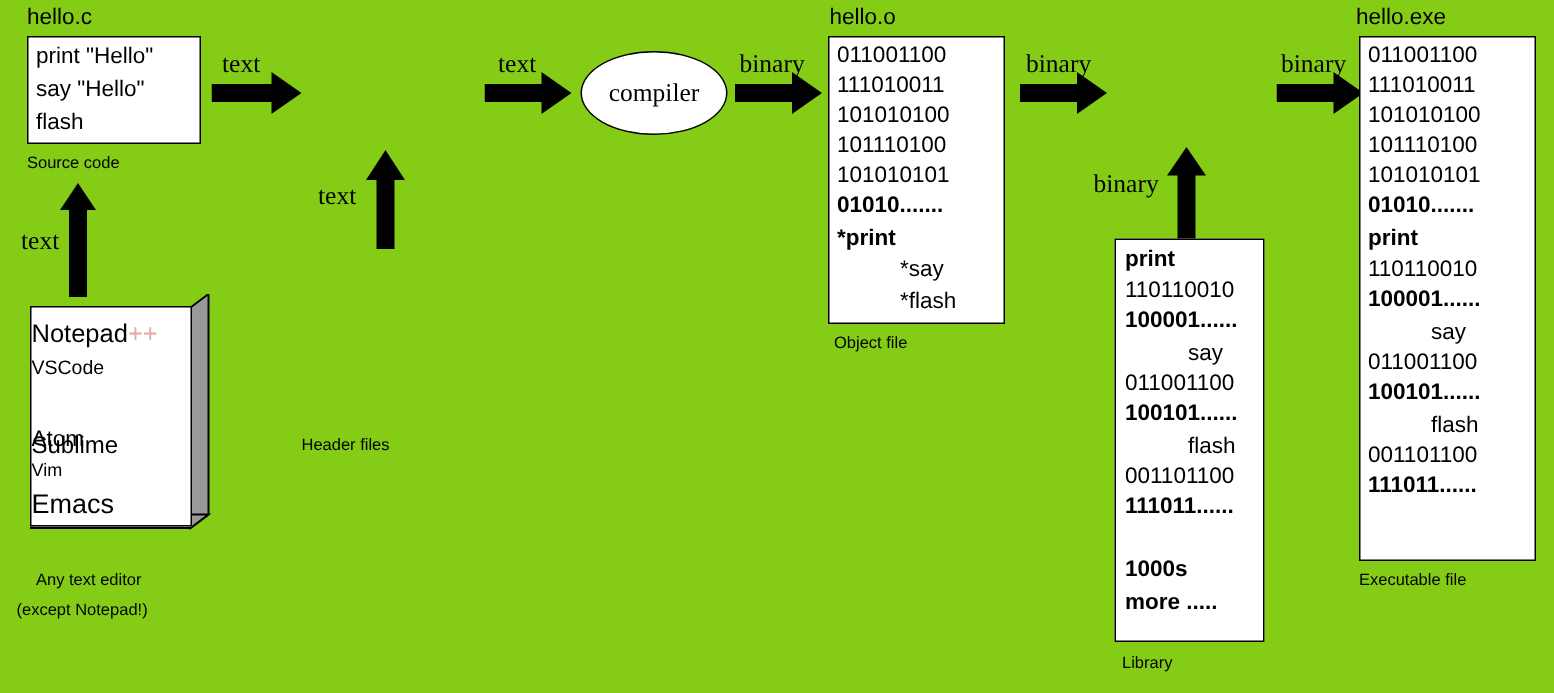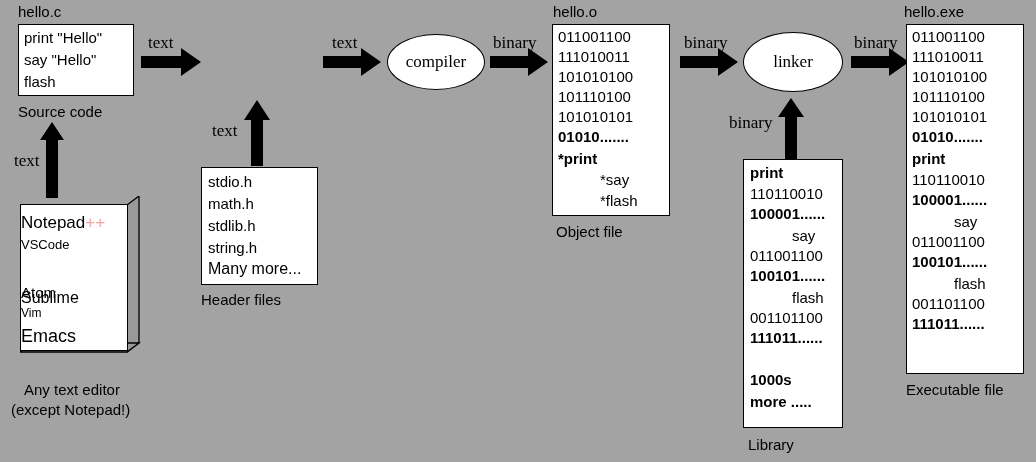--- a/index.html
+++ b/index.html
@@ -4,38 +4,38 @@
 <style>
   html, body {
     margin: 0;
     padding: 0;
     background: #ffffff;
   }
   #canvas {
     position: relative;
     width: 1036px;
     height: 462px;
-    background: #a3a3a3;
+    background: #84cc16;
     font-family: "Liberation Sans", sans-serif;
     color: #000000;
     overflow: hidden;
   }
   .lbl {
     position: absolute;
     white-space: nowrap;
     font-family: "Liberation Sans", sans-serif;
     font-size: 15px;
     color: #000;
     line-height: 1;
   }
   .caption {
     position: absolute;
     white-space: nowrap;
     font-family: "Liberation Sans", sans-serif;
-    font-size: 15px;
+    font-size: 11px;
     color: #000;
     line-height: 1;
   }
   .edgelabel {
     position: absolute;
     white-space: nowrap;
     font-family: "Liberation Serif", serif;
     font-size: 17px;
     color: #000;
     line-height: 1;
@@ -160,27 +160,20 @@
     <polygon points="0,8 40,8 40,0 60,14 40,28 40,20 0,20" fill="#000"></polygon>
   </svg>
   <div class="edgelabel" style="left:148px; top:34px;">text</div>
 
 
   <svg class="arrow-v" style="left:243px; top:100px;" width="36" height="66">
     <polygon points="14,0 27,20 20,20 20,66 8,66 8,20 1,20" fill="#000"></polygon>
   </svg>
   <div class="edgelabel" style="left:212px; top:122px;">text</div>
 
-  <div class="box" id="headers-box" style="left:201px; top:167px; width:117px; height:118px;">
-    <div class="line" style="position:absolute; left:6px; top:6px;">stdio.h</div>
-    <div class="line" style="position:absolute; left:6px; top:28px;">math.h</div>
-    <div class="line" style="position:absolute; left:6px; top:50px;">stdlib.h</div>
-    <div class="line" style="position:absolute; left:6px; top:72px;">string.h</div>
-    <div class="line" style="position:absolute; left:6px; top:93px; font-size:16px;">Many more...</div>
-  </div>
   <div class="caption" style="left:201px; top:292px;">Header files</div>
 
   <svg class="arrow-h" style="left:323px; top:48px;" width="58" height="28">
     <polygon points="0,8 38,8 38,0 58,14 38,28 38,20 0,20" fill="#000"></polygon>
   </svg>
   <div class="edgelabel" style="left:332px; top:34px;">text</div>
 
   <div class="ellipse" style="left:387px; top:34px; width:98px; height:56px;">
     <div class="etext">compiler</div>
   </div>
@@ -202,23 +195,20 @@
     <div class="line sym" style="position:absolute; left:5px; top:147px;">*say</div>
     <div class="line sym" style="position:absolute; left:5px; top:168px;">*flash</div>
   </div>
   <div class="caption" style="left:556px; top:224px;">Object file</div>
 
   <svg class="arrow-h" style="left:680px; top:48px;" width="58" height="28">
     <polygon points="0,8 38,8 38,0 58,14 38,28 38,20 0,20" fill="#000"></polygon>
   </svg>
   <div class="edgelabel" style="left:684px; top:34px;">binary</div>
 
-  <div class="ellipse" style="left:743px; top:32px; width:100px; height:60px;">
-    <div class="etext">linker</div>
-  </div>
 
   <svg class="arrow-v" style="left:777px; top:98px;" width="36" height="62">
     <polygon points="14,0 27,19 20,19 20,62 8,62 8,19 1,19" fill="#000"></polygon>
   </svg>
   <div class="edgelabel" style="left:729px; top:114px;">binary</div>
 
   <div class="box" id="library-box" style="left:743px; top:159px; width:100px; height:269px;">
     <div class="line symb" style="position:absolute; left:6px; top:5px;">print</div>
     <div class="line bin" style="position:absolute; left:6px; top:26px;">110110010</div>
     <div class="line binb" style="position:absolute; left:6px; top:46px;">100001......</div>

